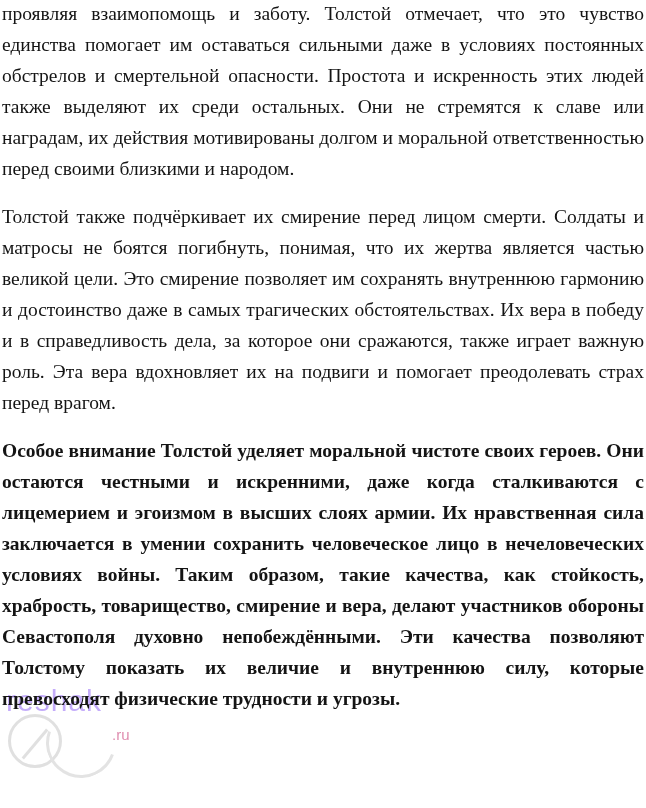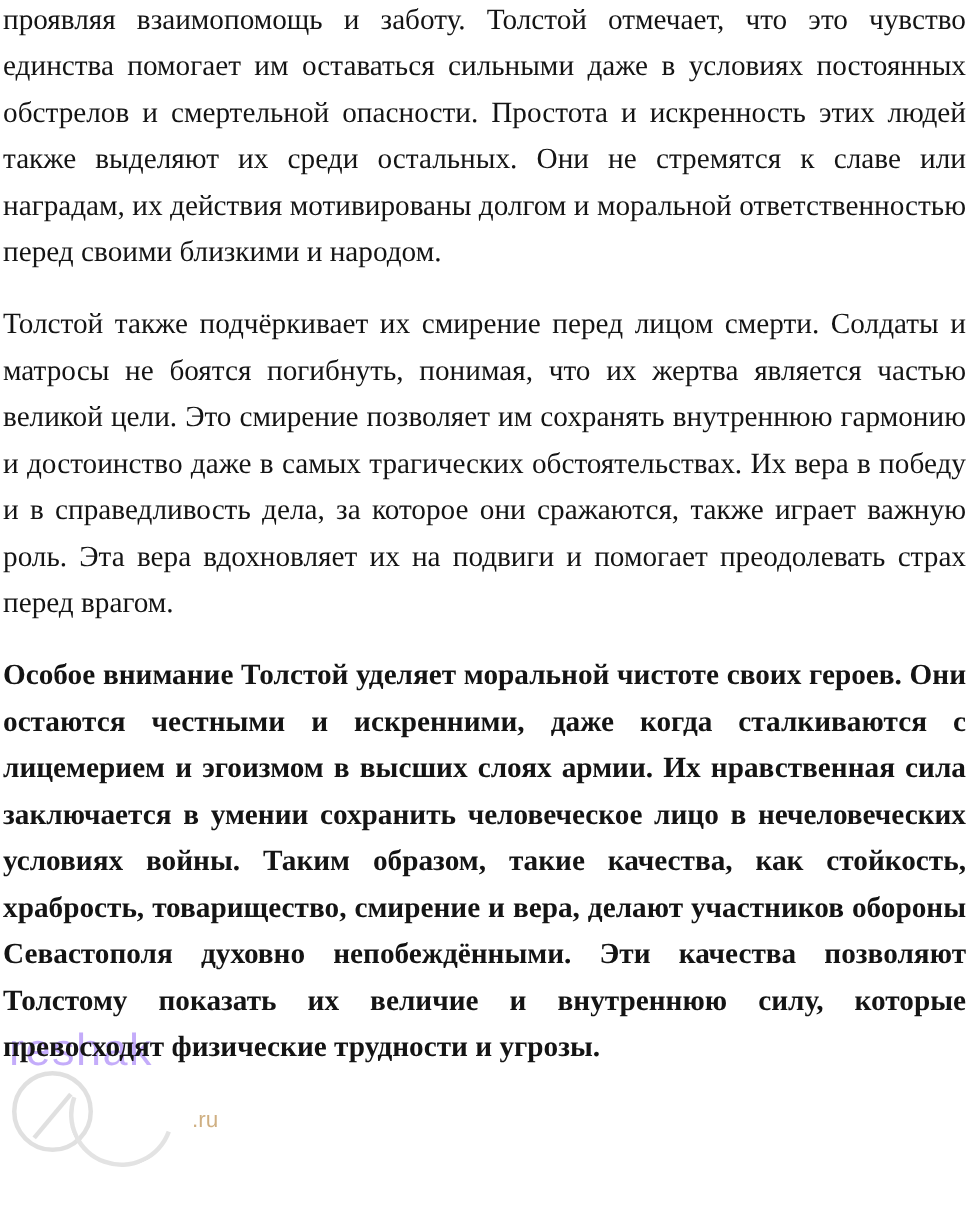--- a/index.html
+++ b/index.html
@@ -62,26 +62,25 @@
     font-family: "Liberation Sans", sans-serif;
     font-size: 30px;
     letter-spacing: 1px;
     color: #8b5cf6;
     font-weight: 400;
     white-space: nowrap;
   }
   .wm-sub {
     position: absolute;
     left: 112px;
-    top: 76px;
+    top: 64px;
     font-family: "Liberation Sans", sans-serif;
     font-size: 15px;
-    color: #a16207;
+    color: #be185d;
     white-space: nowrap;
-    margin-left: 16px;
   }
   .wm-circle {
     position: absolute;
     left: 8px;
     top: 52px;
     width: 54px;
     height: 54px;
     border: 3px solid #c2c2c2;
     border-radius: 50%;
     box-sizing: border-box;

